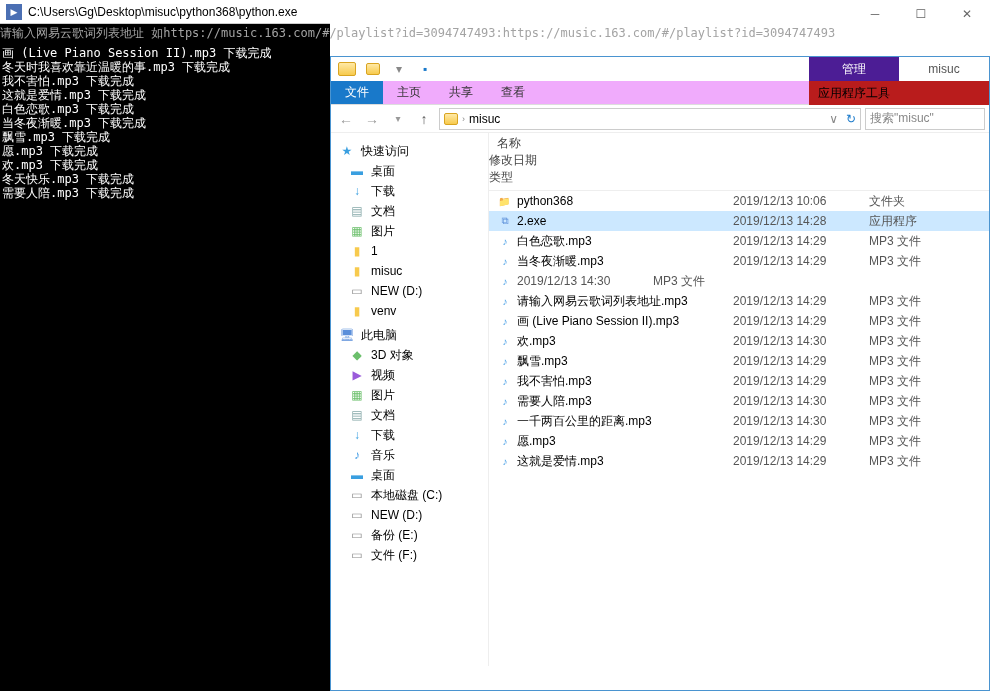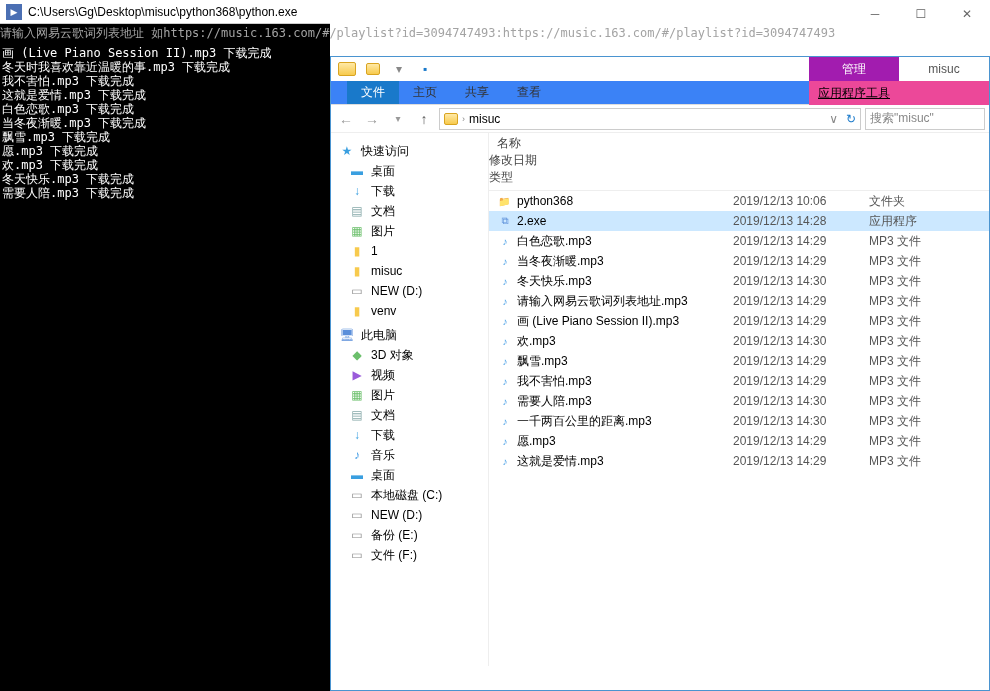--- a/index.html
+++ b/index.html
@@ -22,24 +22,24 @@
 .explorer {
   position: absolute; left: 330px; top: 56px; width: 660px; height: 635px;
   background: #fff; border: 1px solid #4a94d0; z-index: 2;
 }
 .ribbon-top { height: 48px; display: flex; align-items: flex-start; }
 .qa-toolbar { display: flex; align-items: center; gap: 6px; padding: 2px 6px; height: 24px; }
 .qa-btn { width: 20px; height: 20px; display:flex;align-items:center;justify-content:center; }
 .folder-ico { width:18px; height:14px; background:linear-gradient(#ffe9a6,#f7ca4d); border:1px solid #d9a420; border-radius:2px; }
 .ribbon-context { margin-left: auto; display:flex; height:48px; }
 .ctx-tab { width: 90px; text-align: center; }
-.ctx-hdr { background: #a21caf; color: #fff; height: 24px; line-height: 24px; }
-.ctx-lbl { height: 24px; line-height: 24px; background:#ec4899;text-decoration:underline; }
+.ctx-hdr { background: #4c1d95; color: #fff; height: 24px; line-height: 24px; }
+.ctx-lbl { height: 24px; line-height: 24px; background:#b91c1c; }
 .ctx-tab.plain .ctx-hdr { background:#fff; color:#555; }
-.main-tabs { display:flex; background:#3b82f6; border-bottom:1px solid #ddd; height:24px; margin-top:-24px;padding-left:16px; }
+.main-tabs { display:flex; background:#f0abfc; border-bottom:1px solid #ddd; height:24px; margin-top:-24px; }
 .mtab { padding:0 14px; line-height:23px; color:#333; }
 .mtab.file { background:#1979ca; color:#fff; }
 
 .addrbar { display:flex; align-items:center; height:28px; padding:2px 4px; gap:4px; border-bottom:1px solid #eee; }
 .navbtn { width:22px; height:22px; border-radius:2px; display:flex;align-items:center;justify-content:center; color:#999; font-size:14px; }
 .navbtn.active { color:#5a5a5a; }
 .addr-field { flex:1; height:22px; border:1px solid #ccc; display:flex; align-items:center; padding:0 4px; gap:4px; }
 .addr-sep { color:#888; font-size:9px; }
 .search-field { width:120px; height:22px; border:1px solid #ccc; display:flex; align-items:center; padding:0 4px; color:#888; gap:4px; }
 
@@ -257,21 +257,20 @@
             <span class="rt">MP3 文件</span>
           </div>
           <div class="fp-row">
             <span class="fi mp3">♪</span>
             <span class="rn">当冬夜渐暖.mp3</span>
             <span class="rd">2019/12/13 14:29</span>
             <span class="rt">MP3 文件</span>
           </div>
           <div class="fp-row">
             <span class="fi mp3">♪</span>
-            <span class="rn">冬天快乐.mp3</span>
             <span class="rd">2019/12/13 14:30</span>
             <span class="rt">MP3 文件</span>
           </div>
           <div class="fp-row">
             <span class="fi mp3">♪</span>
             <span class="rn">请输入网易云歌词列表地址.mp3</span>
             <span class="rd">2019/12/13 14:29</span>
             <span class="rt">MP3 文件</span>
           </div>
           <div class="fp-row">

